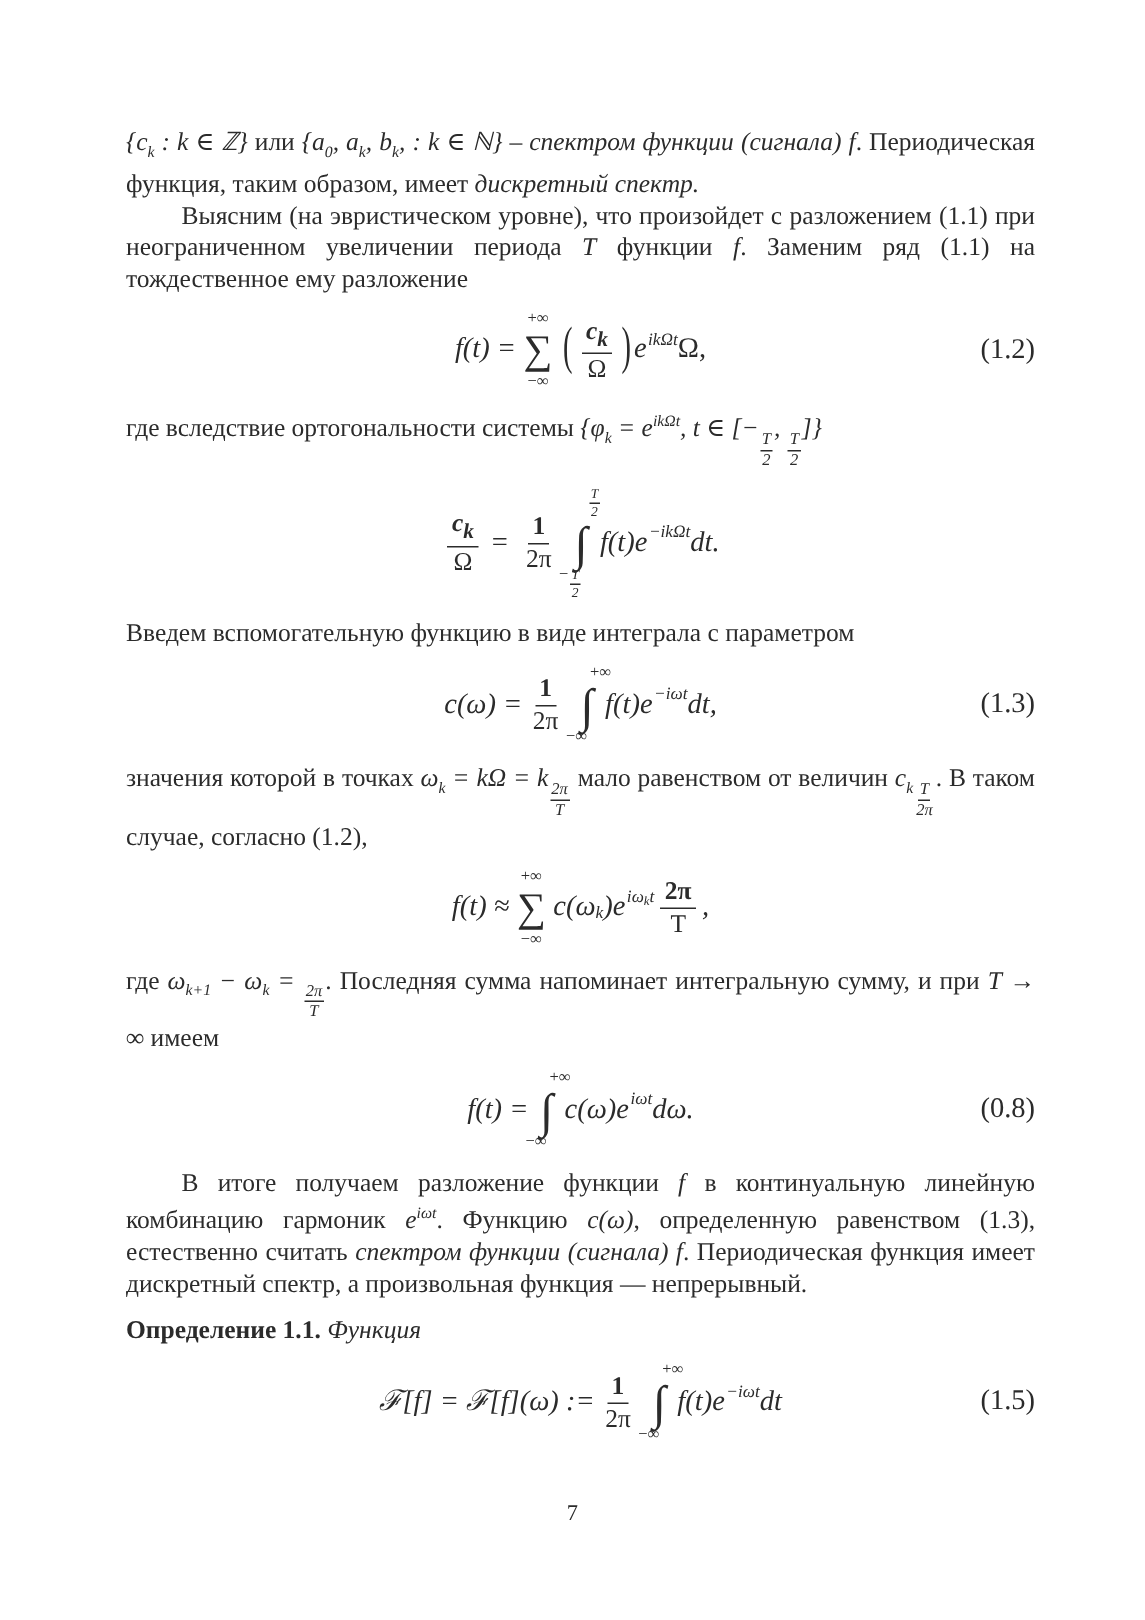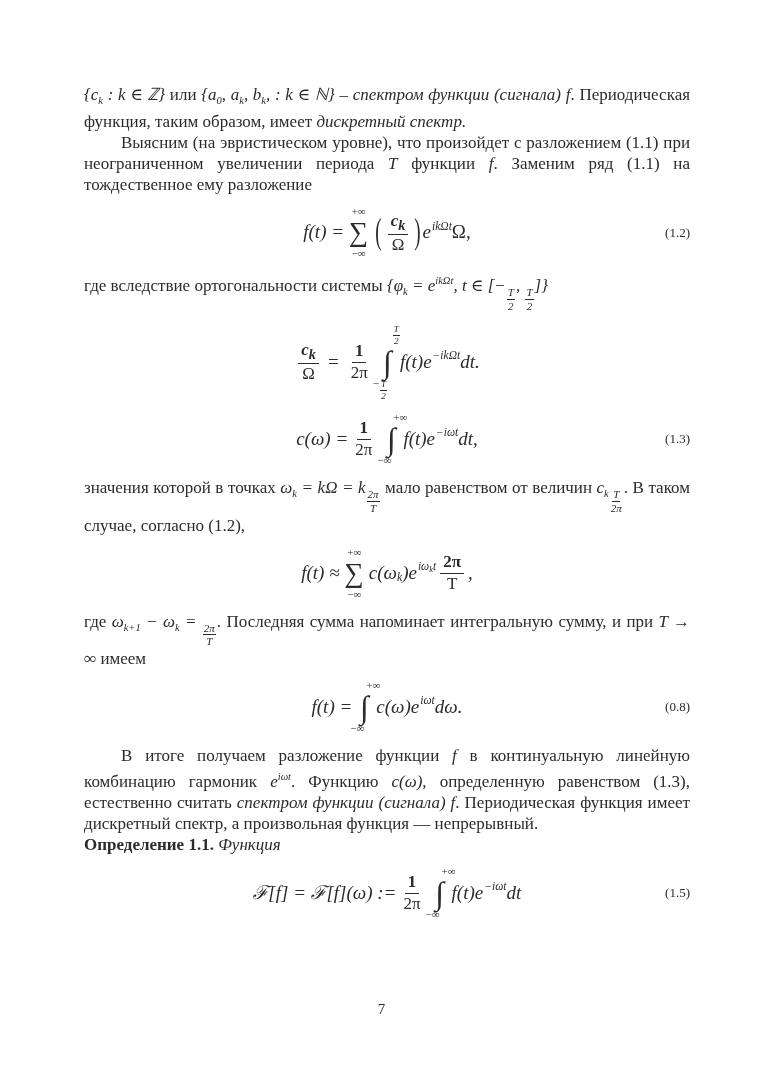--- a/index.html
+++ b/index.html
@@ -35,21 +35,21 @@
   
   .eqrow{
     position:relative;
     display:flex;justify-content:center;align-items:center;
     font-size:19px;line-height:1.1;
     margin:11px 0;
     font-style:normal;
   }
   .eqtag{
     position:absolute;right:0;top:50%;transform:translateY(-50%);
-    font-size:13px;font-style:normal;
+    font-size:19px;font-style:normal;
   }
   .eqsign{margin:0 5px;}
   .bigsum{display:inline-flex;flex-direction:column;align-items:center;line-height:1;margin:0 5px;}
   .bigsum .lim{font-size:11px;line-height:1;}
   .bigsum .sg{font-size:27px;line-height:1;padding:2px 0;}
   .bigint{display:inline-flex;flex-direction:column;align-items:center;line-height:1;margin:0 5px;}
   .bigint .lim{font-size:11px;line-height:1;}
   .bigint .lim.top{transform:translateX(9px);margin-bottom:1px;}
   .bigint .lim.bot{transform:translateX(-7px);margin-top:1px;}
   .bigint .gl{font-size:32px;line-height:0.95;}
@@ -122,20 +122,21 @@
           <span class="lim bot"><span>−</span><span class="sfrac">
               <span class="sf-n">T</span>
               <span class="sf-d">2</span>
             </span></span>
         </span>
       <span class="m">f(t)e</span>
         <span class="esup">−ikΩt</span>
         <span class="m">dt.</span>
     </div>
 
+    <p class="para"><span>Введем вспомогательную функцию в виде интеграла с параметром</span></p>
 
     <div class="eqrow">
       <span class="m">c(ω) =</span>
       <span class="frac">
           <span class="fr-n">1</span>
           <span class="fr-d">2π</span>
         </span>
       <span class="bigint">
           <span class="lim top">+∞</span>
           <span class="gl">∫</span>
@@ -187,21 +188,21 @@
         </span>
       <span class="m">c(ω)e</span>
         <span class="esup">iωt</span>
         <span class="m">dω.</span>
       <span class="eqtag">(0.8)</span>
     </div>
 
     <p class="para ind"><span>В итоге получаем разложение функции </span><span class="m">f</span><span> в континуальную линейную комбинацию гармоник </span><span class="m">e</span><sup>iωt</sup><span>. Функцию </span><span class="m">c(ω)</span><span>, определенную равенством (1.3), естественно считать </span><span class="it">спектром функции (сигнала) </span><span class="m">f</span><span>. Периодическая функция имеет дискретный спектр, а произвольная функция — непрерывный.</span></p>
 
 
-    <p class="para" style=""><span class="bf">Определение 1.1.</span><span class="it"> Функция</span></p>
+    <p class="para" style="margin-top:10px;"><span class="bf">Определение 1.1.</span><span class="it"> Функция</span></p>
 
     <div class="eqrow">
       <span class="m">ℱ[f] = ℱ[f](ω) := </span>
       <span class="frac">
           <span class="fr-n">1</span>
           <span class="fr-d">2π</span>
         </span>
       <span class="bigint">
           <span class="lim top">+∞</span>
           <span class="gl">∫</span>

